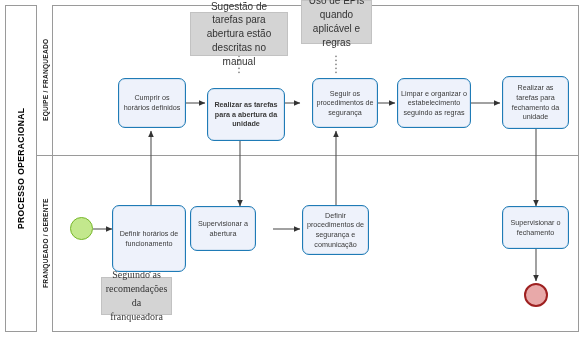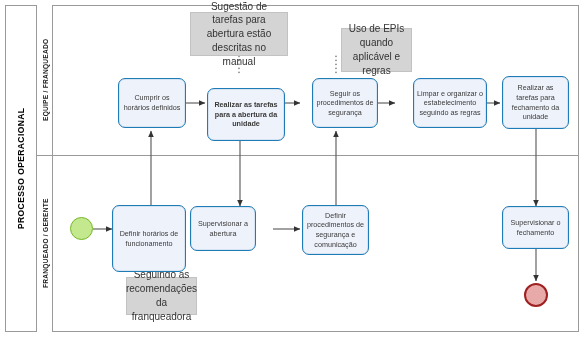--- a/index.html
+++ b/index.html
@@ -197,27 +197,27 @@
     <path class="flow" marker-end="url(#arrow)" d="M240,129 L240,206"></path>
     <path class="flow" marker-end="url(#arrow)" d="M336,205 L336,131"></path>
     <path class="flow" marker-end="url(#arrow)" d="M536,129 L536,206"></path>
 
     <path class="assoc" d="M239,56 L239,76"></path>
     <path class="assoc" d="M336,56 L336,76"></path>
     <path class="assoc" d="M150,256 L150,276"></path>
   </svg>
 
   <div class="note" style="left:190px; top:12px; width:98px; height:44px;">Sugestão de tarefas para abertura estão descritas no manual</div>
-  <div class="note" style="left:301px; top:28px; width:71px; height:44px;margin-left:40px;">Uso de EPIs quando aplicável e regras</div>
-  <div class="note" style="left:126px; top:277px; width:71px; height:38px;">Seguindo as recomendações da franqueadora</div>
+  <div class="note" style="left:301px; top:0; width:71px; height:44px;">Uso de EPIs quando aplicável e regras</div>
+  <div class="note" style="left:101px; top:277px; width:71px; height:38px;font-family:Liberation Serif, serif;">Seguindo as recomendações da franqueadora</div>
 
   <div class="task" style="left:118px; top:78px; width:68px; height:50px;">Cumprir os horários definidos</div>
   <div class="task" style="left:207px; top:88px; width:78px; height:53px;font-weight:bold;">Realizar as tarefas para a abertura da unidade</div>
   <div class="task" style="left:312px; top:78px; width:66px; height:50px;">Seguir os procedimentos de segurança</div>
-  <div class="task" style="left:413px; top:78px; width:74px; height:50px;">Limpar e organizar o estabelecimento seguindo as regras</div>
+  <div class="task" style="left:397px; top:78px; width:74px; height:50px;">Limpar e organizar o estabelecimento seguindo as regras</div>
   <div class="task" style="left:502px; top:76px; width:67px; height:53px;">Realizar as tarefas para fechamento da unidade</div>
 
   <div class="task" style="left:112px; top:205px; width:74px; height:67px;">Definir horários de funcionamento</div>
   <div class="task" style="left:190px; top:206px; width:66px; height:45px;">Supervisionar a abertura</div>
   <div class="task" style="left:302px; top:205px; width:67px; height:50px;">Definir procedimentos de segurança e comunicação</div>
   <div class="task" style="left:502px; top:206px; width:67px; height:43px;">Supervisionar o fechamento</div>
 
   <div class="event event-start" style="left:70px; top:217px; width:23px; height:23px;"></div>
   <div class="event event-end" style="left:524px; top:283px; width:24px; height:24px;"></div>
 

